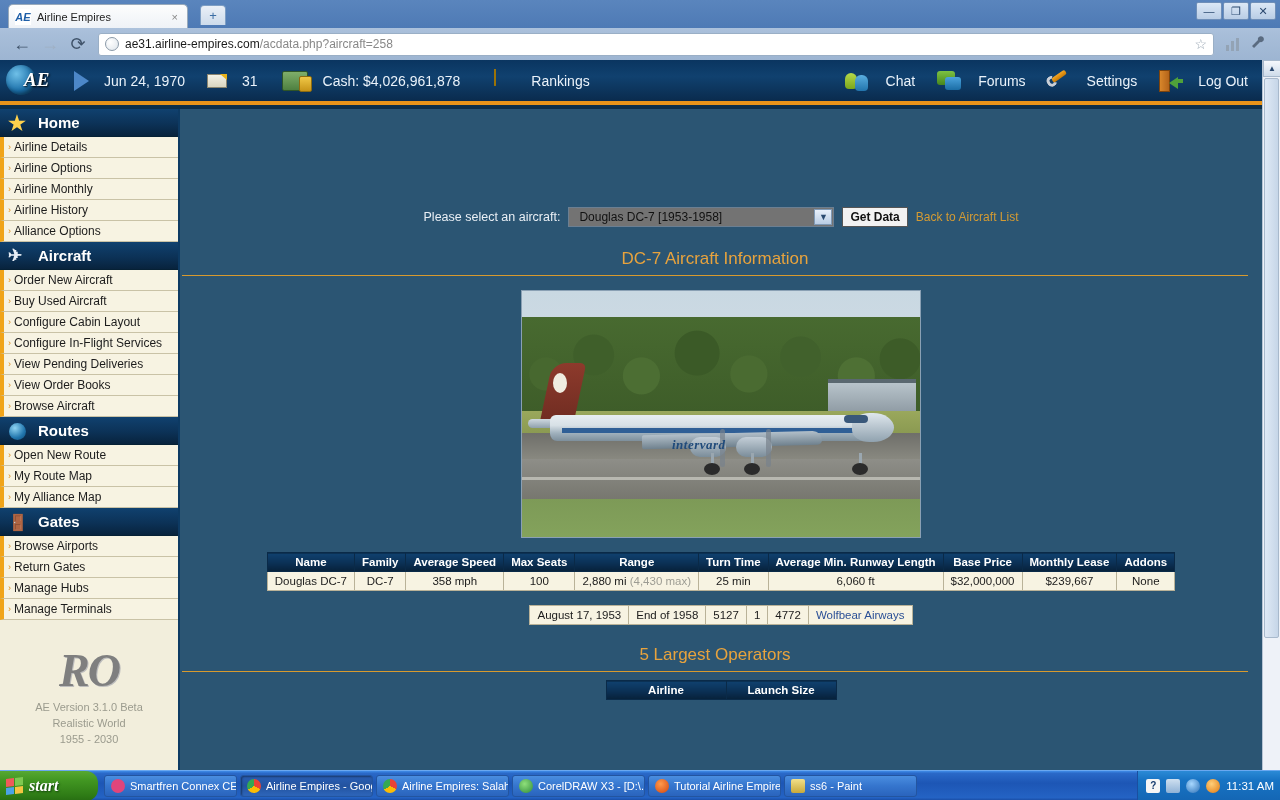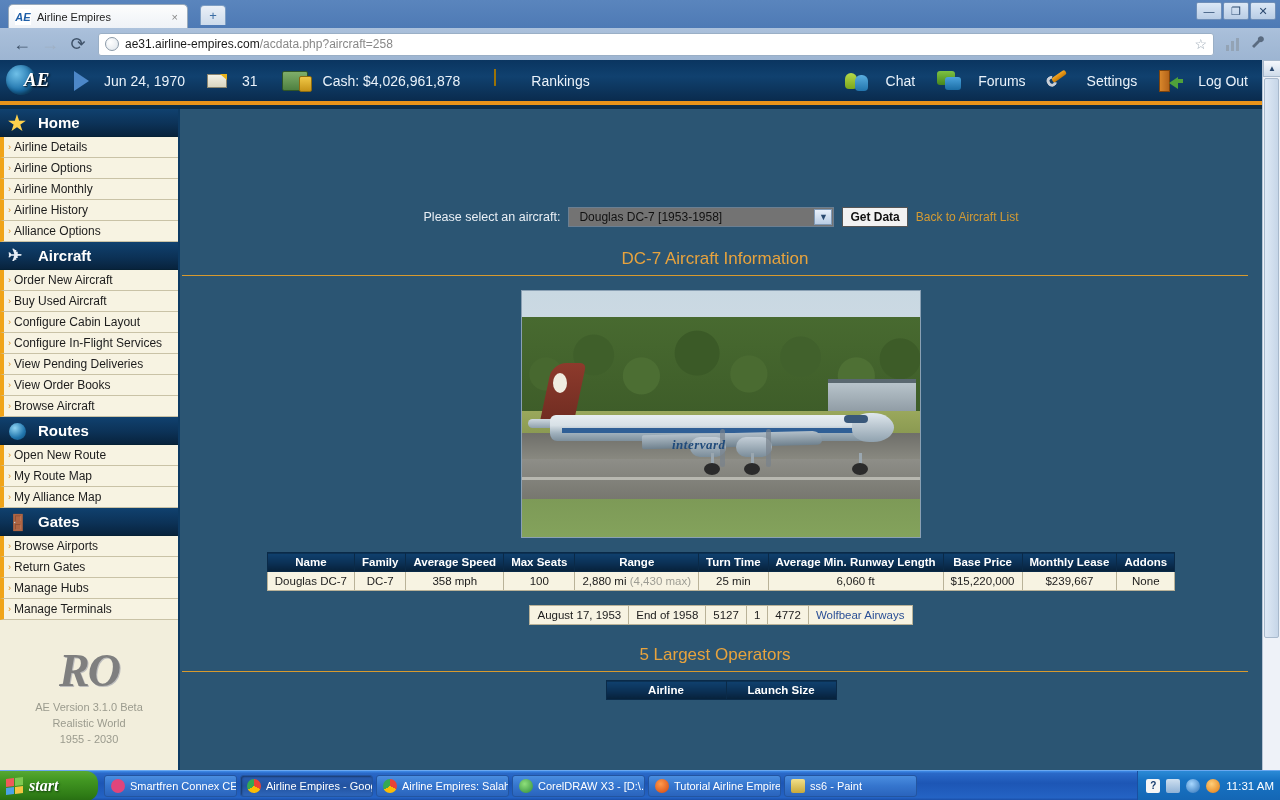--- a/index.html
+++ b/index.html
@@ -636,21 +636,21 @@
           <th>Addons</th>
         </tr>
         <tr>
           <td>Douglas DC-7</td>
           <td>DC-7</td>
           <td>358 mph</td>
           <td>100</td>
           <td><span>2,880 mi</span> <span class="muted">(4,430 max)</span></td>
           <td>25 min</td>
           <td>6,060 ft</td>
-          <td>$15,220,000</td>
+          <td>$32,000,000</td>
           <td>$239,667</td>
           <td>None</td>
         </tr>
       </tbody>
         </table>
     </div>
 
 
     <div class="tbl-wrap">
       <table class="data">

